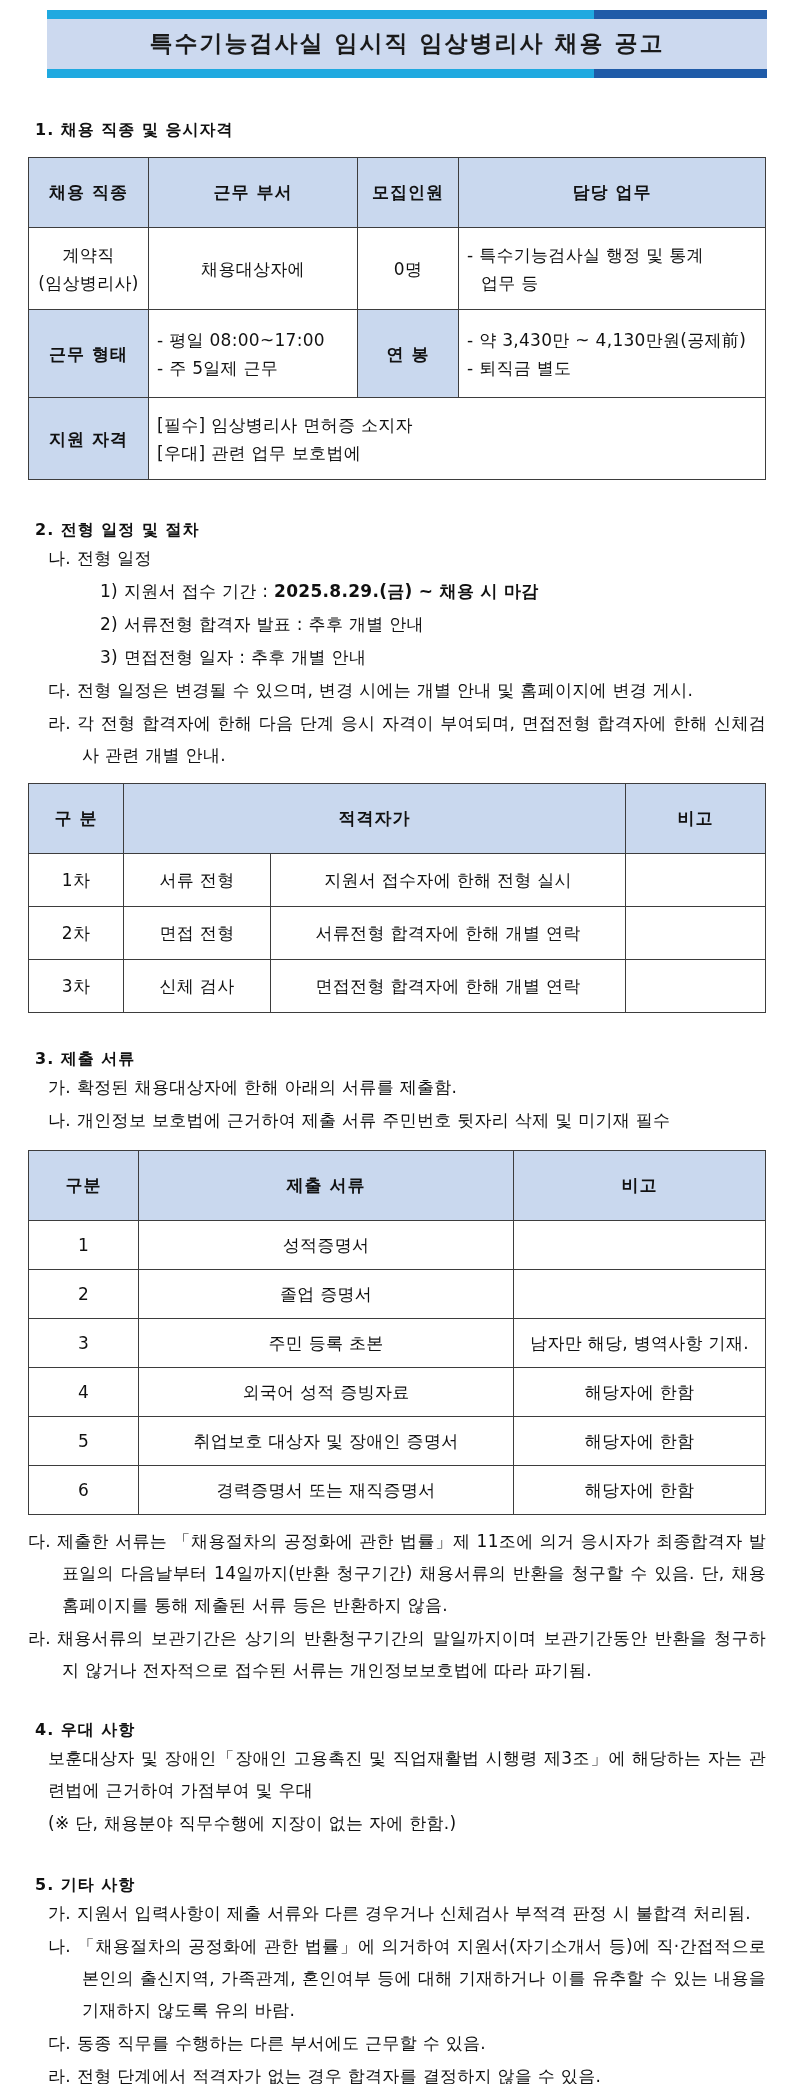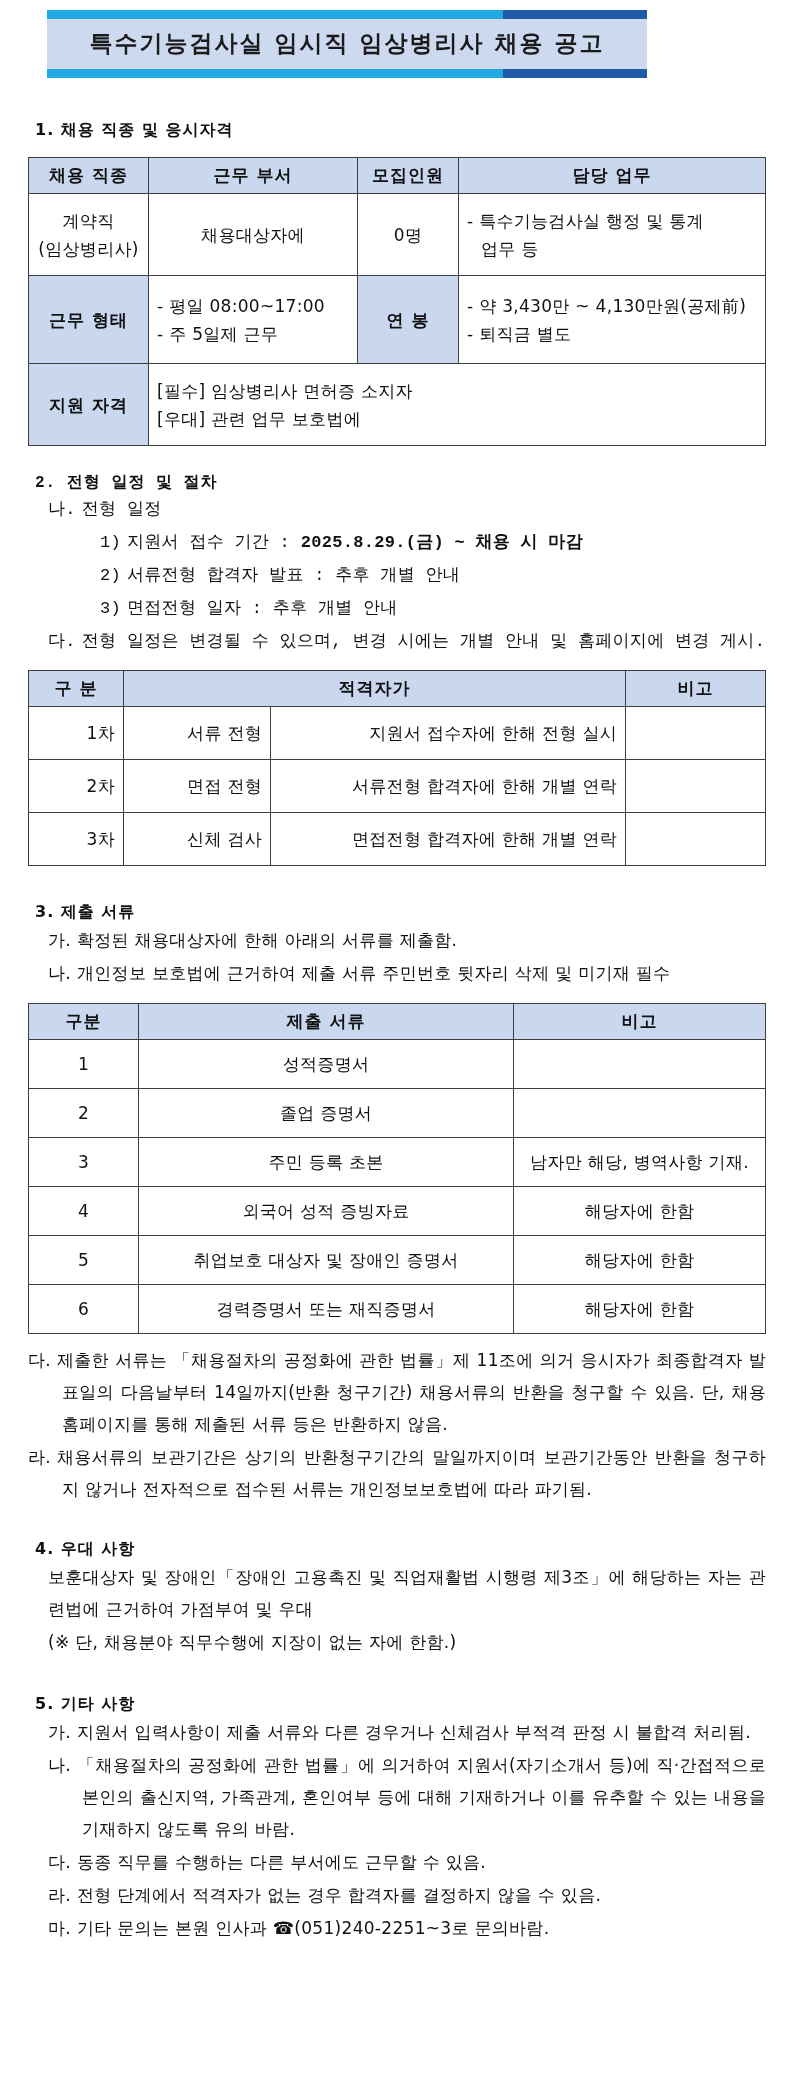--- a/index.html
+++ b/index.html
@@ -4,59 +4,59 @@
 <style>
   html,body { margin:0; padding:0; background:#ffffff; }
   body {
     width:794px; height:2084px; overflow:hidden;
     font-family:"DejaVu Sans","Liberation Sans",sans-serif;
     color:#111; font-size:17px; letter-spacing:0.3px;
   }
   .page { padding:0 28px; }
 
   
-  .banner { margin:10px 18px 0 19px; width:600px; }
+  .banner { margin:10px 18px 0 19px; width:720px; }
   .banner-stripe { height:9px; display:flex; }
   .banner-stripe .seg-cyan { width:76%; }
   .banner-stripe .seg-blue { flex:1; }
   .banner-band {
     text-align:center; font-size:23px; font-weight:bold;
     padding:9px 0 10px 0; letter-spacing:2px; color:#1a1a1a;
   }
 
   
   .sec-heading { font-weight:bold; font-size:16px; margin:0 0 0 -13px; letter-spacing:1px; }
   .m-sec1 { margin-top:42px; }
-  .m-sec2 { margin-top:26px;font-family:Liberation Mono, monospace; }
+  .m-sec2 { margin-top:40px; }
   .m-sec3 { margin-top:36px; }
   .m-sec4 { margin-top:34px; }
   .m-sec5 { margin-top:36px; }
 
   .item { line-height:32px; margin-top:1px; }
   .hang { padding-left:34px; text-indent:-34px; text-align:justify; }
   .ind1 { margin-left:20px; }   
   .ind2 { margin-left:52px; }   
   .ind0 { margin-left:0; }      
   .label { margin-right:6px; }
   .bold { font-weight:bold; }
 
   
   table { border-collapse:collapse; width:737px; table-layout:fixed; }
   table, th, td { border:1.6px solid #3d3d3d; }
   th {
     background:#c9d8ee; font-weight:bold; text-align:center;
-    font-size:17px; padding:6px 4px; letter-spacing:1px;
+    font-size:17px; padding:23px 4px; letter-spacing:1px;
   }
   td { padding:6px 8px; font-size:17px; background:#fff; }
   td.center { text-align:center; }
   td.headcell { background:#c9d8ee; font-weight:bold; text-align:center; letter-spacing:1px; }
   .t1 { margin:16px 0 0 0; }
   .t1 td { line-height:28px; }
   .t2 { margin:12px 0 0 0; }
-  .t2 td { height:40px; text-align:right; }
+  .t2 td { height:40px; text-align:center; }
   .t3 { margin:14px 0 0 0; }
   .t3 td { height:36px; text-align:center; }
 </style>
 </head>
 <body>
 
 <div class="page">
 
   <div class="banner">
     <div class="banner-stripe">
@@ -121,20 +121,21 @@
   </tbody>
     </table>
 
   <div class="ind1 m-sec2">
     <div class="sec-heading">2. 전형 일정 및 절차</div>
     <div class="item hang"><span class="label">나.</span><span>전형 일정</span></div>
     <div class="item hang ind2"><span class="label">1)</span><span>지원서 접수 기간 : </span><span class="bold">2025.8.29.(금) ~ 채용 시 마감</span></div>
     <div class="item hang ind2"><span class="label">2)</span><span>서류전형 합격자 발표 : 추후 개별 안내</span></div>
     <div class="item hang ind2"><span class="label">3)</span><span>면접전형 일자 : 추후 개별 안내</span></div>
     <div class="item hang"><span class="label">다.</span><span>전형 일정은 변경될 수 있으며, 변경 시에는 개별 안내 및 홈페이지에 변경 게시.</span></div>
+    <div class="item hang"><span class="label">라.</span><span>각 전형 합격자에 한해 다음 단계 응시 자격이 부여되며, 면접전형 합격자에 한해 신체검사 관련 개별 안내.</span></div>
   </div>
   <table class="t2">
     <colgroup>
         <col style="width:95px">
         <col style="width:147px">
         <col style="width:355px">
         <col style="width:140px">
       </colgroup>
     <tbody>
         <tr>

